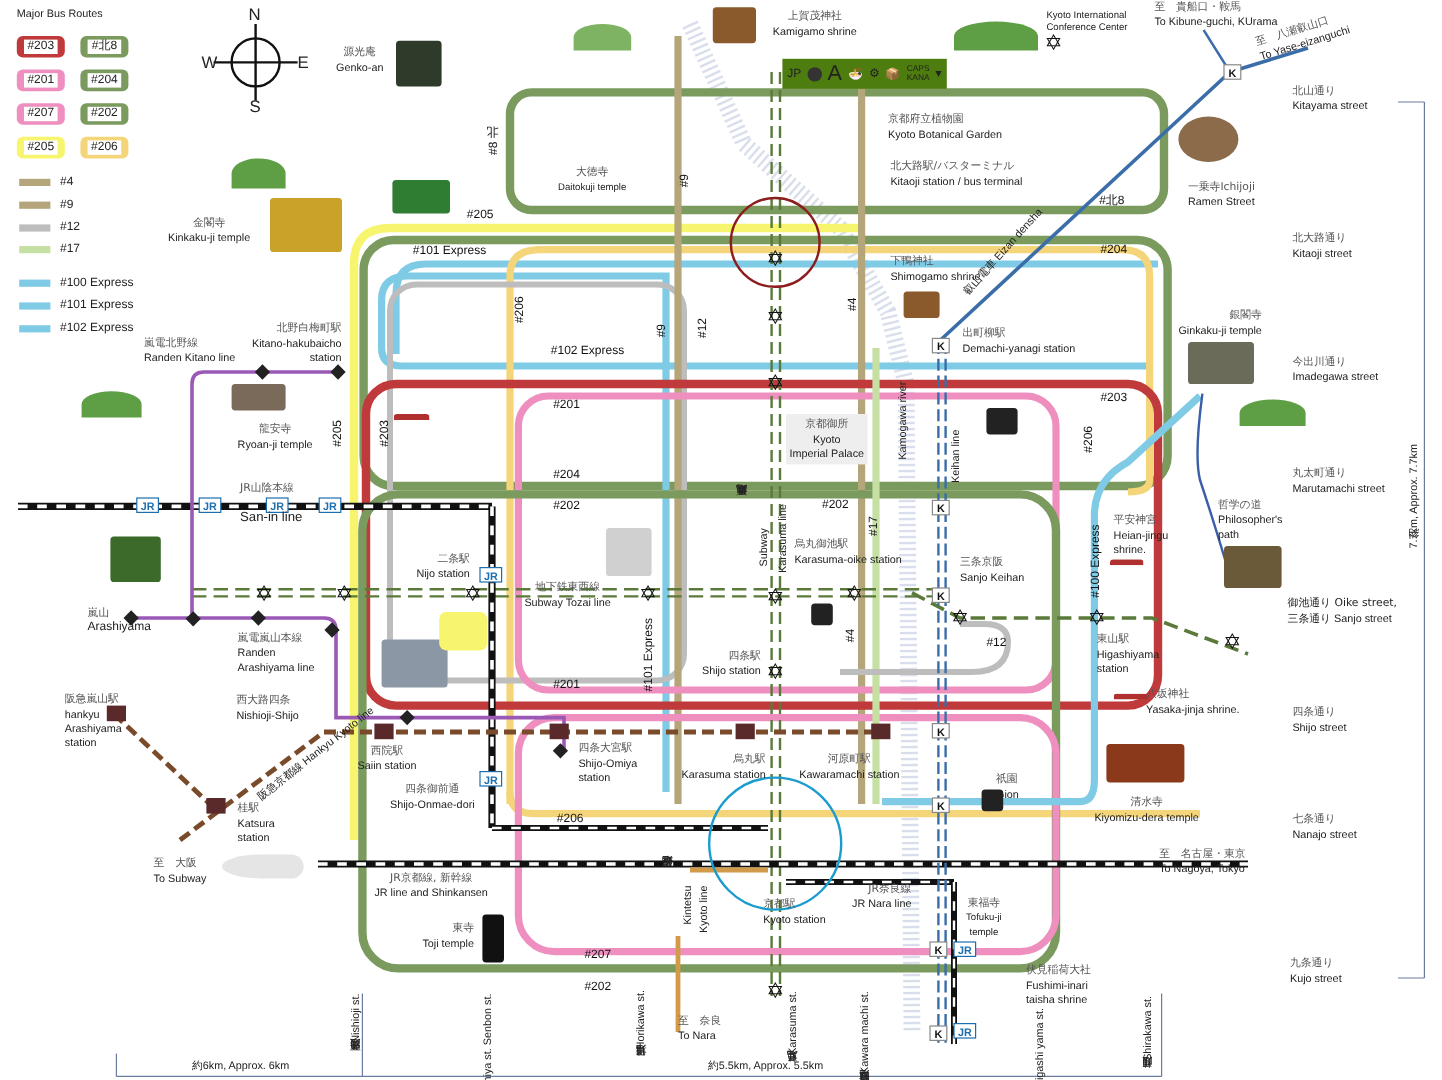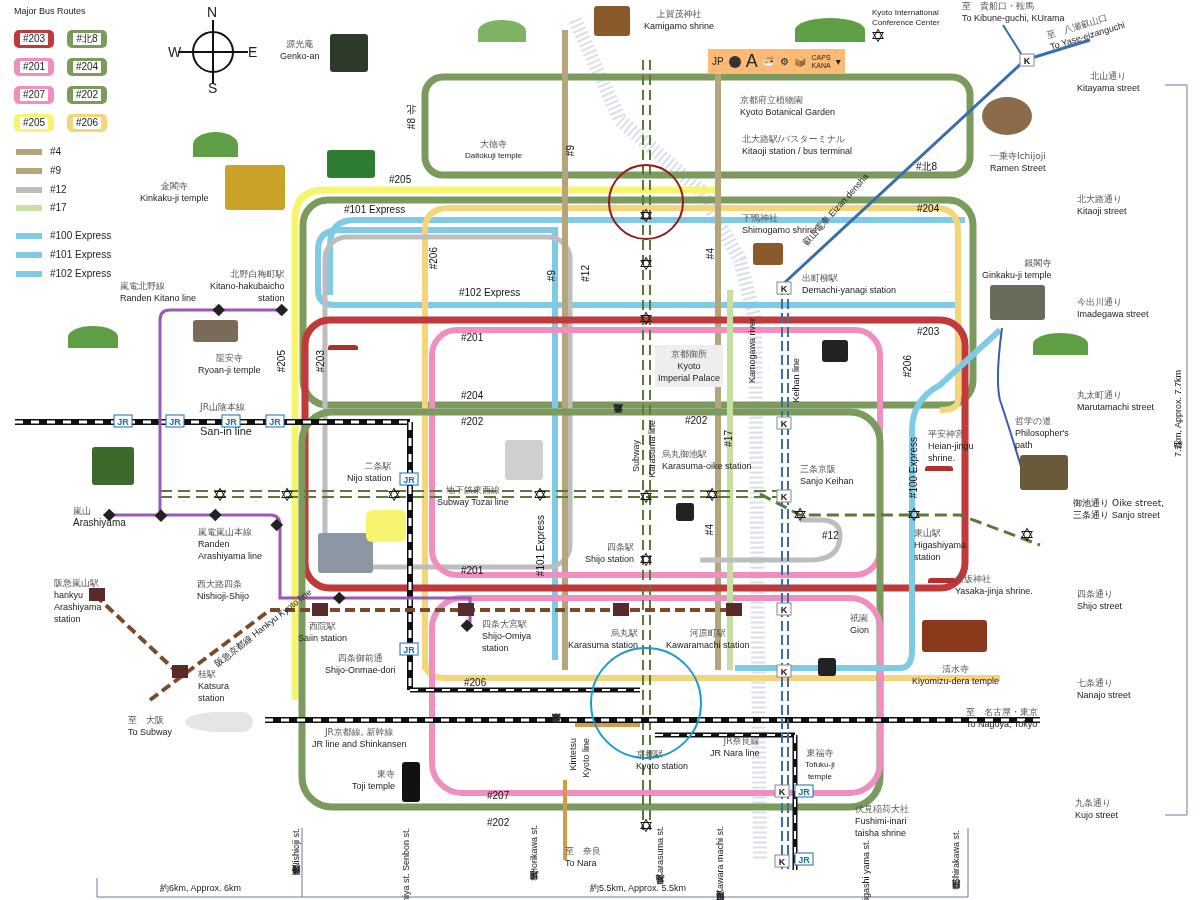--- a/index.html
+++ b/index.html
@@ -11,22 +11,22 @@
   .lbl .en { display: block; }
   .route-num { position: absolute; font-size: 10px; color: #111; white-space: nowrap; }
   .vert { writing-mode: vertical-rl; transform: rotate(180deg); }
   .legend-title { position: absolute; left: 14px; top: 6px; font-size: 9px; }
   .legend-box { position: absolute; width: 40px; height: 18px; border-radius: 5px;
                 display: flex; align-items: center; justify-content: center; }
   .legend-box span { background: #fff; font-size: 10px; padding: 0 3px; line-height: 12px; }
   .legend-line { position: absolute; left: 16px; width: 26px; height: 6px; }
   .legend-line-label { position: absolute; left: 50px; font-size: 10px; }
   svg#map { position: absolute; left: 0; top: 0; }
-  .ime { position: absolute; left: 708px; top: 49px; display: flex; gap: 5px; align-items: center;
-         font-size: 10px; background: #fdba74; padding: 2px 4px; }
+  .ime { position: absolute; left: 652px; top: 49px; display: flex; gap: 5px; align-items: center;
+         font-size: 10px; background: #4d7c0f; padding: 2px 4px; }
   .ime .caps { font-size: 7px; line-height: 8px; }
   .pic { position: absolute; border-radius: 3px; }
 </style>
 </head>
 <body>
 
 <svg id="map" width="1202" height="900" viewBox="0 0 1202 900">
 
   <g stroke="#9aa6c7" stroke-width="1" opacity="0.7">
     <path d="M575 20 L620 120 L700 190 L740 260 L755 320 L760 860" fill="none" stroke-dasharray="2 3" stroke-width="14" stroke="#c8d0e2"></path>
@@ -458,21 +458,21 @@
     <span class="en">station</span>
   </div>
 <div class="lbl" style="left:568px;top:627px;text-align:right;">
     <span class="jp">烏丸駅</span>
     <span class="en">Karasuma station</span>
   </div>
 <div class="lbl" style="left:666px;top:627px;text-align:center;">
     <span class="jp">河原町駅</span>
     <span class="en">Kawaramachi station</span>
   </div>
-<div class="lbl" style="left:830px;top:612px;margin-left:20px;">
+<div class="lbl" style="left:830px;top:644px;">
     <span class="jp">祇園</span>
     <span class="en">Gion</span>
   </div>
 <div class="lbl" style="left:212px;top:660px;transform:rotate(-38deg);transform-origin:left top;">
     <span class="en">阪急京都線 Hankyu Kyoto line</span>
   </div>
 <div class="lbl" style="left:325px;top:652px;text-align:center;">
     <span class="jp">四条御前通</span>
     <span class="en">Shijo-Onmae-dori</span>
   </div>
@@ -520,21 +520,21 @@
 <div class="lbl" style="left:855px;top:803px;">
     <span class="jp">伏見稲荷大社</span>
     <span class="en">Fushimi-inari</span>
     <span class="en">taisha shrine</span>
   </div>
 <div class="lbl" style="left:565px;top:845px;">
     <span class="jp">至　奈良</span>
     <span class="en">To Nara</span>
   </div>
 
-<div class="lbl" style="left:1077px;top:70px;text-align:center;">
+<div class="lbl" style="left:1077px;top:70px;">
     <span class="jp">北山通り</span>
     <span class="en">Kitayama street</span>
   </div>
 <div class="lbl" style="left:1077px;top:193px;">
     <span class="jp">北大路通り</span>
     <span class="en">Kitaoji street</span>
   </div>
 <div class="lbl" style="left:1077px;top:296px;">
     <span class="jp">今出川通り</span>
     <span class="en">Imadegawa street</span>

